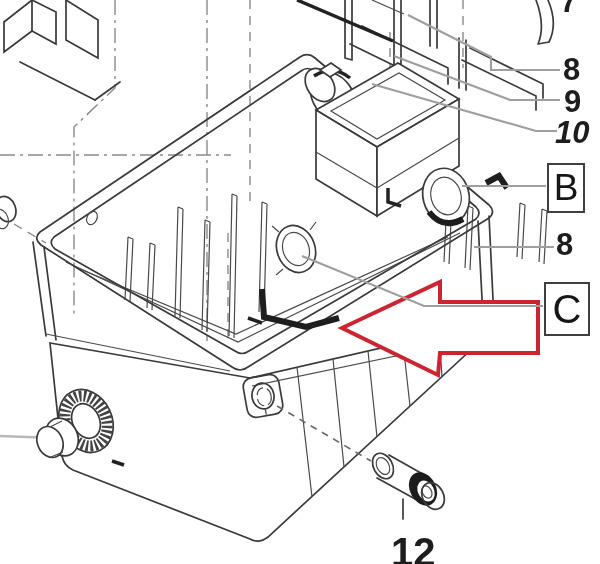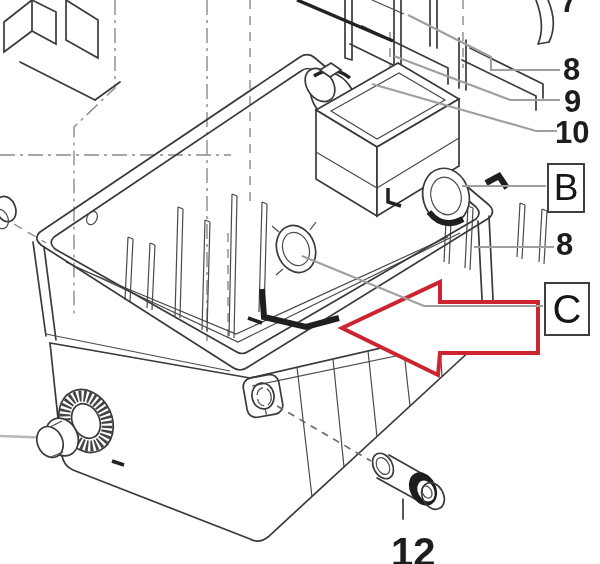--- a/index.html
+++ b/index.html
@@ -172,21 +172,21 @@
   </g>
 
   <polygon points="342,328 440,282 440,302 538,302 538,353 440,353 438,375" fill="#ffffff" stroke="#cc2430" stroke-width="4" stroke-linejoin="miter"></polygon>
 
   <path class="grey" d="M302,256 L424,306 L543,306"></path>
 </svg>
 
 <div class="callout" style="left:560px;top:-14px;font-size:31px;">7</div>
 <div class="callout" style="left:563px;top:54px;font-size:31px;">8</div>
 <div class="callout" style="left:564px;top:86px;font-size:31px;">9</div>
-<div class="callout" style="left:555px;top:117px;font-size:31px;">10</div>
+<div class="callout" style="left:555px;top:117px;font-size:31px;font-style:italic;">10</div>
 <div class="callout" style="left:556px;top:229px;font-size:31px;">8</div>
 <div class="callout" style="left:391px;top:532px;font-size:40px;">12</div>
 
 <div class="boxed" style="left:547px;top:163px;width:34px;height:46px;font-size:37px;">
   <span>B</span>
 </div>
 <div class="boxed" style="left:544px;top:282px;width:42px;height:50px;font-size:40px;">
   <span>C</span>
 </div>
 </div>

